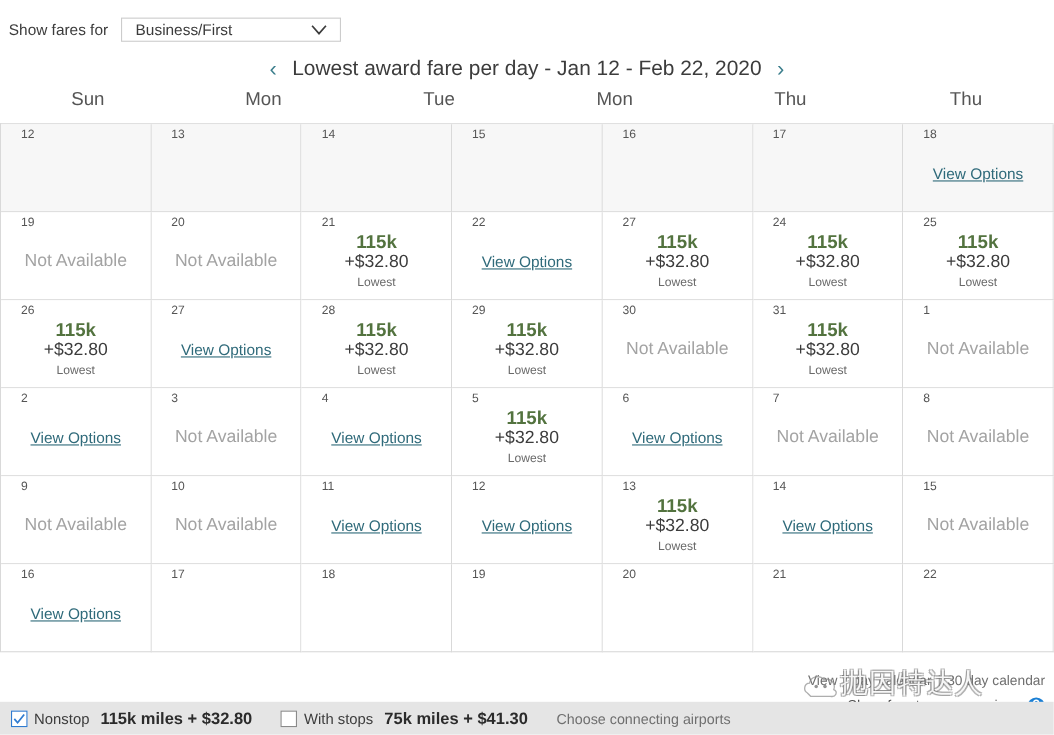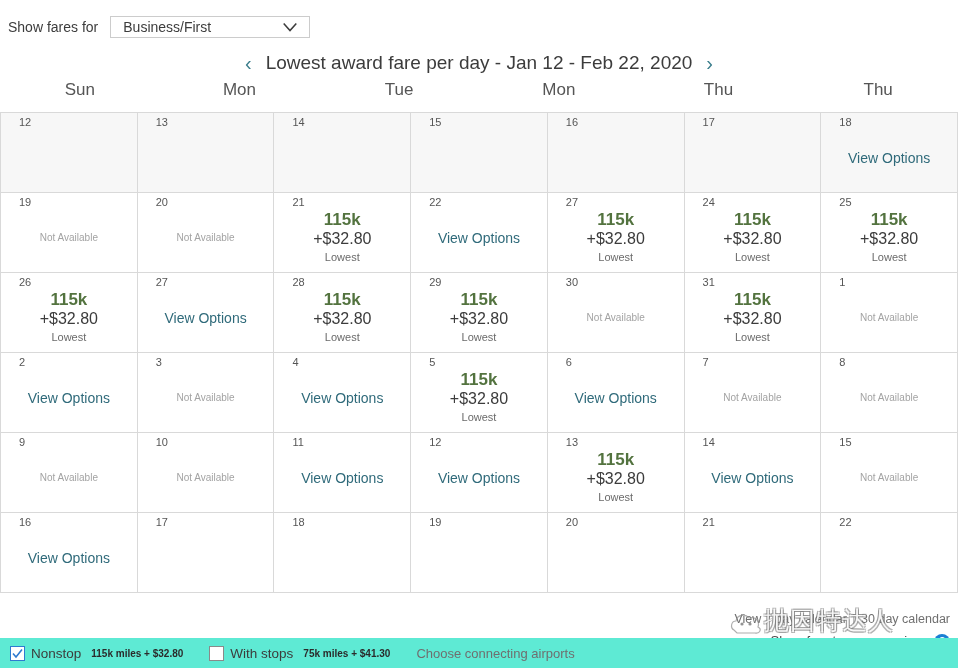--- a/index.html
+++ b/index.html
@@ -141,23 +141,24 @@
   .lowest {
     font-size: 11px;
     color: #6a6a6a;
     line-height: 1.4;
     margin-top: 1px;
   }
   .view-options {
     font-size: 14px;
     color: #2f6a7a;
     cursor: pointer;
+    text-decoration: underline;
   }
   .not-available {
-    font-size: 10px;
+    font-size: 16px;
     color: #a3a3a3;
   }
 
   
   .bottom-links {
     position: absolute;
     right: 8px;
     top: 610px;
     text-align: right;
     line-height: 1.45;
@@ -225,21 +226,21 @@
   .footer {
     position: absolute;
     left: 0;
     bottom: 0;
     width: 958px;
     height: 30px;
     display: flex;
     align-items: center;
     padding-left: 10px;
     box-sizing: border-box;
-    background: #5eead4;
+    background: #e5e5e5;
   }
   .cbox {
     width: 15px;
     height: 15px;
     border: 1px solid #8a8a8a;
     box-sizing: border-box;
     display: inline-flex;
     align-items: center;
     justify-content: center;
     margin-right: 6px;
@@ -249,21 +250,21 @@
   }
   .cbox.checked { border-color: #2f7bd0; }
   .cbox svg { display: block; }
   .f-label {
     font-size: 13.5px;
     color: #3c3c3c;
     margin-right: 10px;
     white-space: nowrap;
   }
   .f-price {
-    font-size: 10px;
+    font-size: 15px;
     font-weight: bold;
     color: #2b2b2b;
     margin-right: 26px;
     white-space: nowrap;
   }
   .f-link {
     font-size: 13px;
     color: #6f6f6f;
     cursor: pointer;
     white-space: nowrap;

